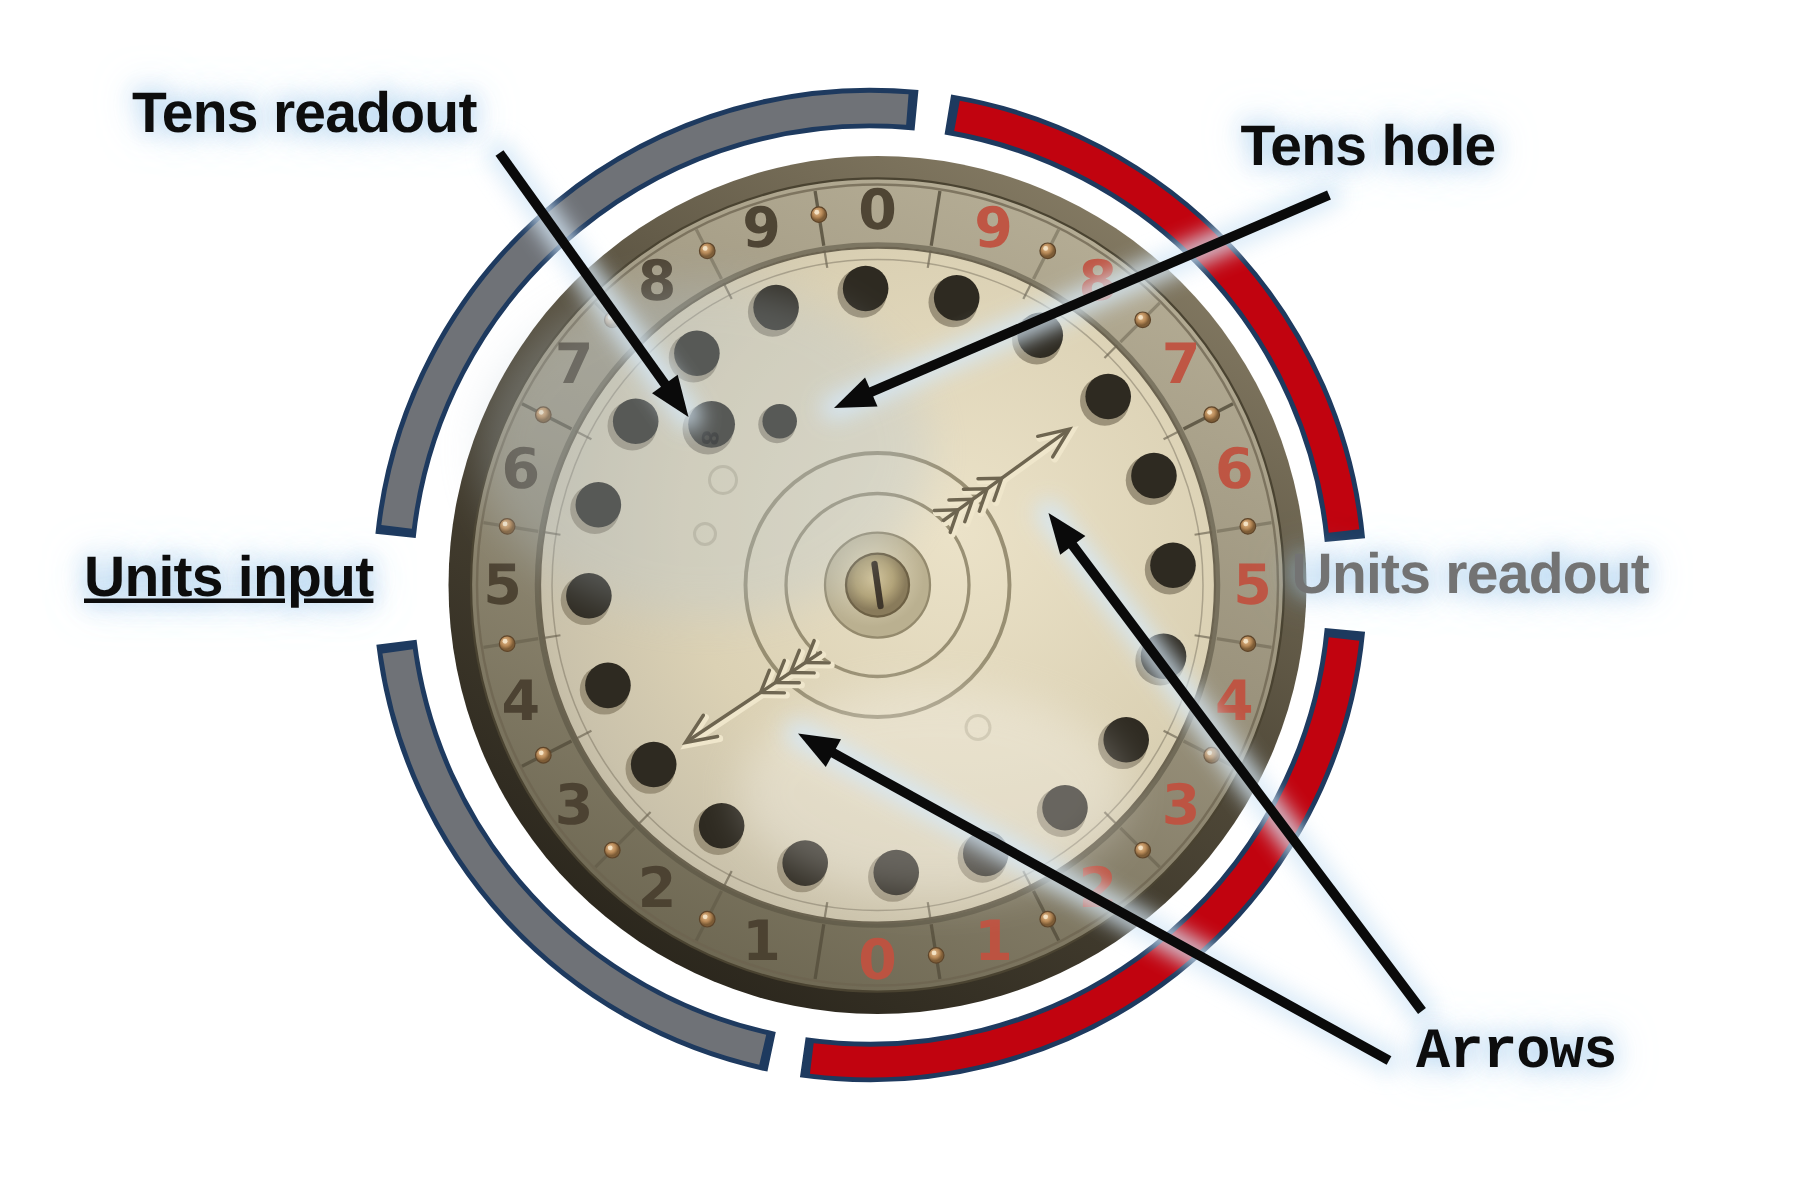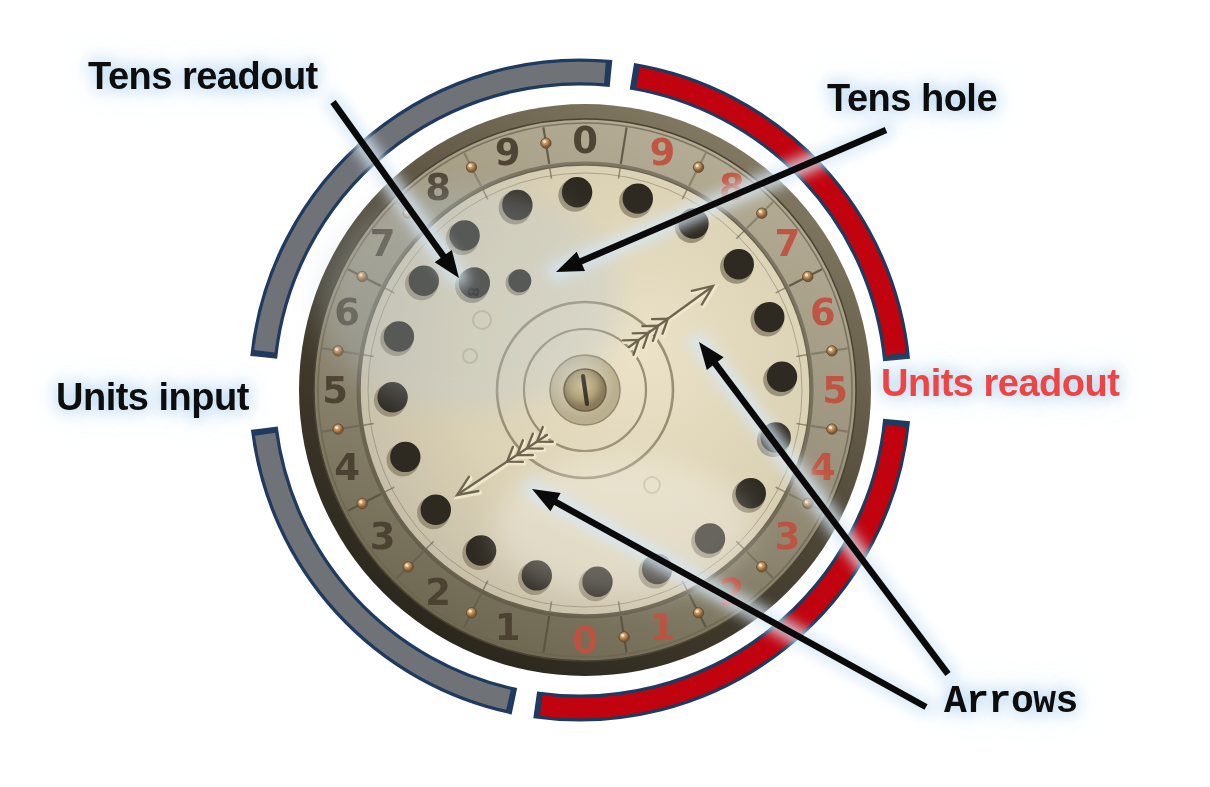--- a/index.html
+++ b/index.html
@@ -271,16 +271,16 @@
         <polygon points="556,272 576.7,251.7 585,271" fill="#0A0A0A"></polygon>
         <line x1="948" y1="674" x2="708.6" y2="354.8" stroke="#0A0A0A" stroke-width="6.5"></line>
         <polygon points="699,342 723.6,357.3 706.8,369.9" fill="#0A0A0A"></polygon>
         <line x1="926" y1="707" x2="546" y2="496.7" stroke="#0A0A0A" stroke-width="6.5"></line>
         <polygon points="532,489 560.7,492.9 550.5,511.3" fill="#0A0A0A"></polygon>
       </g>
     </svg>
 
   <div class="lbl" style="left:88px;top:57px;">Tens readout</div>
   <div class="lbl" style="left:827px;top:79px;">Tens hole</div>
-  <div class="lbl" style="left:56px;top:378px;">Units input</div>
-  <div class="lbl" id="units-readout" style="left: 881px; top: 364px; color: #ef4444;">Units readout</div>
+  <div class="lbl" style="left:56px;top:366px;text-decoration:underline;">Units input</div>
+  <div class="lbl" id="units-readout" style="left: 861px; top: 364px; color: #737373;">Units readout</div>
   <div class="lbl" style="left:944px;top:682px;font-family:Liberation Mono, monospace;">Arrows</div>
 </div>
 
 </body></html>

